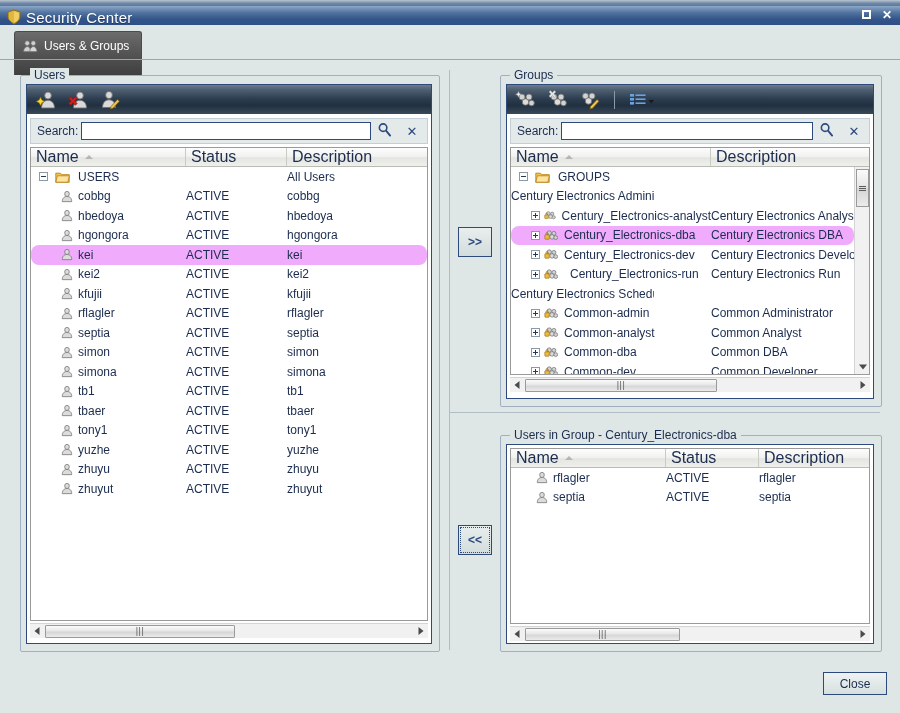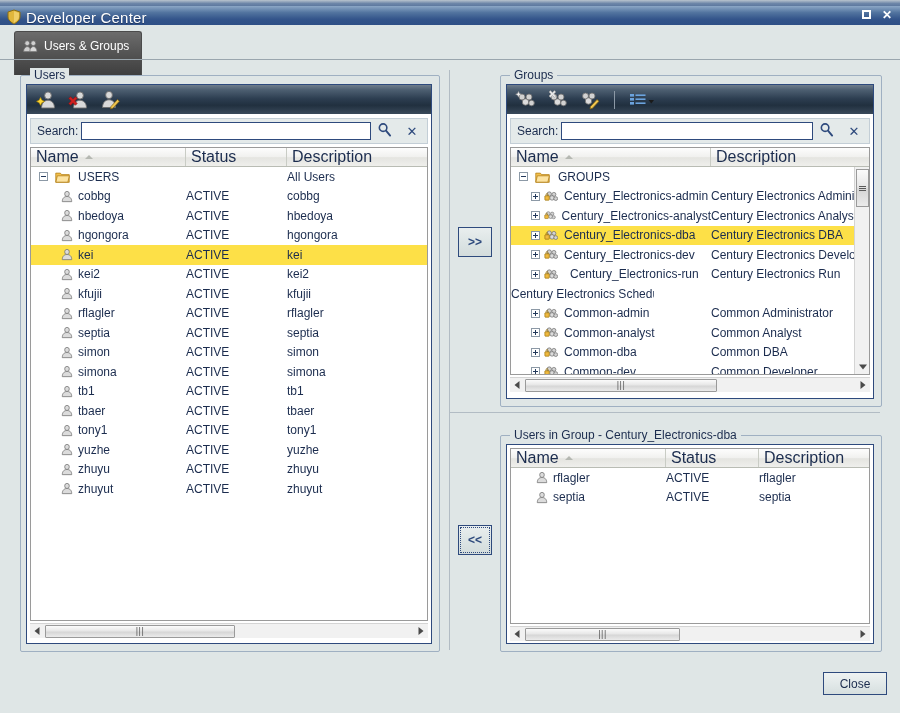--- a/index.html
+++ b/index.html
@@ -144,21 +144,21 @@
     white-space: nowrap; overflow: hidden;
   }
   .sort-caret {
     margin-left: 6px; width: 0; height: 0;
     border-left: 4px solid transparent;
     border-right: 4px solid transparent;
     border-bottom: 4px solid #b5b8b2;
   }
   .grid-body { position: relative; }
   .row { display: flex; height: 19.5px; align-items: center; font-size: 12px; color: #1b2c4e; }
-  .row.selected { background: #fde047; }
+  .row.selected { background: #f0abfc; border-radius: 8px; }
   .cell { box-sizing: border-box; display: flex; align-items: center; white-space: nowrap; overflow: hidden; }
   .cell.name { padding-left: 0; }
   .expander {
     width: 9px; height: 9px; box-sizing: border-box;
     border: 1px solid #8c99a6; background: #ffffff;
     position: relative; flex: 0 0 auto;
   }
   .expander::before {
     content: ""; position: absolute; left: 1px; top: 3px;
     width: 5px; height: 1px; background: #23395b;
@@ -236,21 +236,21 @@
 <body>
 
 <div id="app">
 
   <div class="titlebar">
     <div class="titlebar-inner"></div>
     <svg class="title-icon" viewBox="0 0 16 16">
       <path d="M8 1 L14 3 L14 8 C14 12 8 15 8 15 C8 15 2 12 2 8 L2 3 Z" fill="#e0b63c" stroke="#8a6d14" stroke-width="1"></path>
       <path d="M8 2.3 L12.9 3.9 L12.9 8 C12.9 11 8 13.6 8 13.6 Z" fill="#f5d97a" opacity=".7"></path>
     </svg>
-    <div class="title-text">Developer Center</div>
+    <div class="title-text">Security Center</div>
     <div class="win-btns">
       <span class="win-btn"><span class="win-max-glyph"></span></span>
       <span class="win-btn">✕</span>
     </div>
   </div>
 
   <div class="tabstrip">
     <div class="tab">
       <svg width="15" height="14" viewBox="0 0 16 14">
         <circle cx="4.5" cy="4" r="2.6" fill="#cfcfcf" stroke="#6a6a6a" stroke-width=".8"></circle>
@@ -617,32 +617,20 @@
               <svg width="15" height="12" viewBox="0 0 16 13" style="margin-left:3px;">
                 <path d="M0.7 2.3 h5 l1.3 1.6 h8.3 v8.4 h-14.6 Z" fill="#f3c04c" stroke="#b07d14" stroke-width=".8"></path>
                 <path d="M2.4 5.2 h13 l-1.6 6.9 h-13 Z" fill="#fde3a0" stroke="#b07d14" stroke-width=".8"></path>
               </svg>
               <span style="margin-left:4px;">GROUPS</span>
             </div>
             <div class="cell" style="width:143px;"></div>
           </div>
           <div id="groups-rows">
               <div class="row">
-                <div class="cell name" style="width: 200px; padding-left: 20px; gap: 4px;">
-                  <span class="expander plus"></span>
-                  <svg viewBox="0 0 16 14" width="14" height="13">
-                    <circle cx="6" cy="4.2" r="2.5" fill="#d2d2d2" stroke="#6d6d6d" stroke-width=".8"></circle>
-                    <circle cx="11.3" cy="4.6" r="2.3" fill="#d2d2d2" stroke="#6d6d6d" stroke-width=".8"></circle>
-                    <circle cx="9.2" cy="8.6" r="2.6" fill="#dcdcdc" stroke="#6d6d6d" stroke-width=".8"></circle>
-                    <circle cx="13.4" cy="9.4" r="2.2" fill="#d2d2d2" stroke="#6d6d6d" stroke-width=".8"></circle>
-                    <rect x="1" y="6.2" width="5" height="5" rx=".6" fill="#f0b93f" stroke="#9a7410" stroke-width=".8"></rect>
-                    <path d="M2.4 6.2 v-1.4 a1.1 1.1 0 0 1 2.2 0 v1.4" fill="none" stroke="#9a7410" stroke-width=".9"></path>
-                  </svg>
-                  <span style="margin-left: 2px;">Century_Electronics-admin</span>
-                </div>
                 <div class="cell" style="width: 143px;">Century Electronics Administrator</div>
               </div>
               <div class="row">
                 <div class="cell name" style="width: 200px; padding-left: 20px; gap: 4px;">
                   <span class="expander plus"></span>
                   <svg viewBox="0 0 16 14" width="14" height="13">
                     <circle cx="6" cy="4.2" r="2.5" fill="#d2d2d2" stroke="#6d6d6d" stroke-width=".8"></circle>
                     <circle cx="11.3" cy="4.6" r="2.3" fill="#d2d2d2" stroke="#6d6d6d" stroke-width=".8"></circle>
                     <circle cx="9.2" cy="8.6" r="2.6" fill="#dcdcdc" stroke="#6d6d6d" stroke-width=".8"></circle>
                     <circle cx="13.4" cy="9.4" r="2.2" fill="#d2d2d2" stroke="#6d6d6d" stroke-width=".8"></circle>

